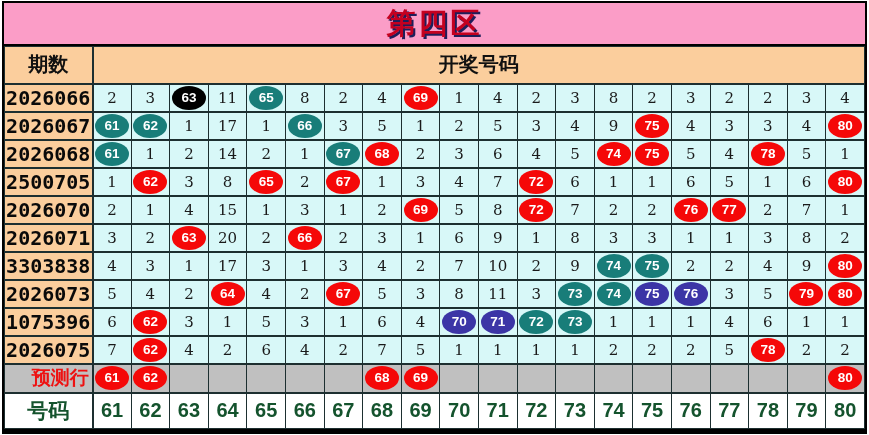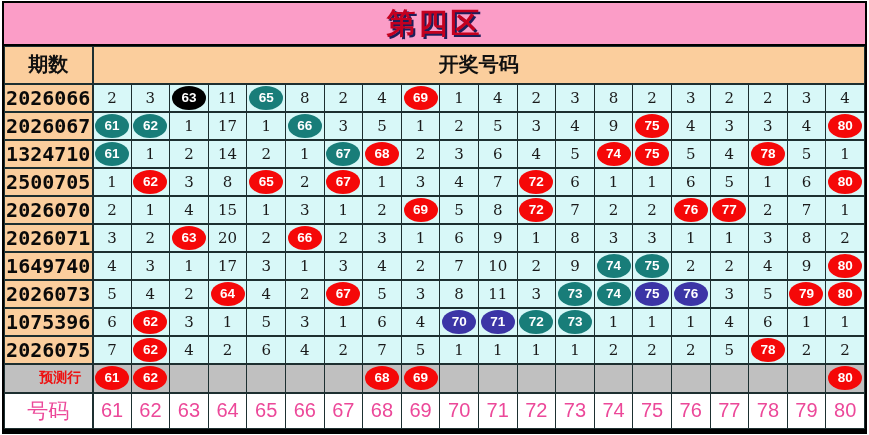--- a/index.html
+++ b/index.html
@@ -59,29 +59,29 @@
   }
   .ball-red   { background:var(--ball-red); }
   .ball-teal  { background:var(--ball-teal); }
   .ball-blue  { background:var(--ball-blue); }
   .ball-black { background:var(--ball-black); }
   .prediction-row { height:29px; }
   .prediction-row td { background:var(--prediction-bg); border-top-width:2px; }
   .prediction-row .row-label {
     color:var(--prediction-text);
     font-family:Liberation Mono, monospace;
-    font-weight:bold; font-size:14px;
+    font-weight:bold; font-size:19px;
     border-right:2px solid var(--grid-line);
     padding-left:24px;
   }
   .footer-row { height:36px; }
   .footer-row td {
     background:var(--footer-bg);
     border-top-width:2px;
-    font-weight:normal; font-size:20px; color:#ec4899;
+    font-weight:bold; font-size:20px; color:#14532d;
     font-family:"Liberation Sans", sans-serif;
     margin-top:44px;
   }
   .footer-row .row-label {
     font-family:"DejaVu Sans", sans-serif; font-size:21px;
     border-right:2px solid var(--grid-line);
   }
 </style>
 </head>
 <body>
@@ -137,21 +137,21 @@
           <td class="num-cell">4</td>
           <td class="num-cell">9</td>
           <td class="num-cell"><span class="ball ball-red">75</span></td>
           <td class="num-cell">4</td>
           <td class="num-cell">3</td>
           <td class="num-cell">3</td>
           <td class="num-cell">4</td>
           <td class="num-cell"><span class="ball ball-red">80</span></td>
         </tr>
         <tr class="data-row">
-          <td class="period">1324710</td>
+          <td class="period">2026068</td>
           <td class="num-cell"><span class="ball ball-teal">61</span></td>
           <td class="num-cell">1</td>
           <td class="num-cell">2</td>
           <td class="num-cell">14</td>
           <td class="num-cell">2</td>
           <td class="num-cell">1</td>
           <td class="num-cell"><span class="ball ball-teal">67</span></td>
           <td class="num-cell"><span class="ball ball-red">68</span></td>
           <td class="num-cell">2</td>
           <td class="num-cell">3</td>
@@ -229,21 +229,21 @@
           <td class="num-cell">8</td>
           <td class="num-cell">3</td>
           <td class="num-cell">3</td>
           <td class="num-cell">1</td>
           <td class="num-cell">1</td>
           <td class="num-cell">3</td>
           <td class="num-cell">8</td>
           <td class="num-cell">2</td>
         </tr>
         <tr class="data-row">
-          <td class="period">1649740</td>
+          <td class="period">3303838</td>
           <td class="num-cell">4</td>
           <td class="num-cell">3</td>
           <td class="num-cell">1</td>
           <td class="num-cell">17</td>
           <td class="num-cell">3</td>
           <td class="num-cell">1</td>
           <td class="num-cell">3</td>
           <td class="num-cell">4</td>
           <td class="num-cell">2</td>
           <td class="num-cell">7</td>

